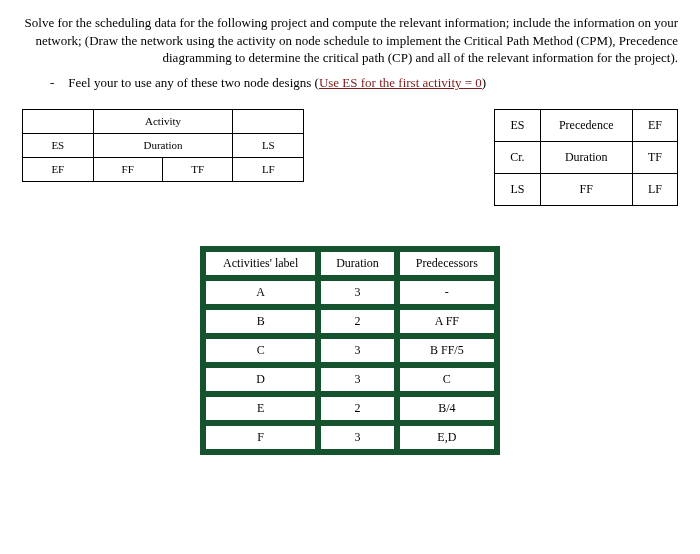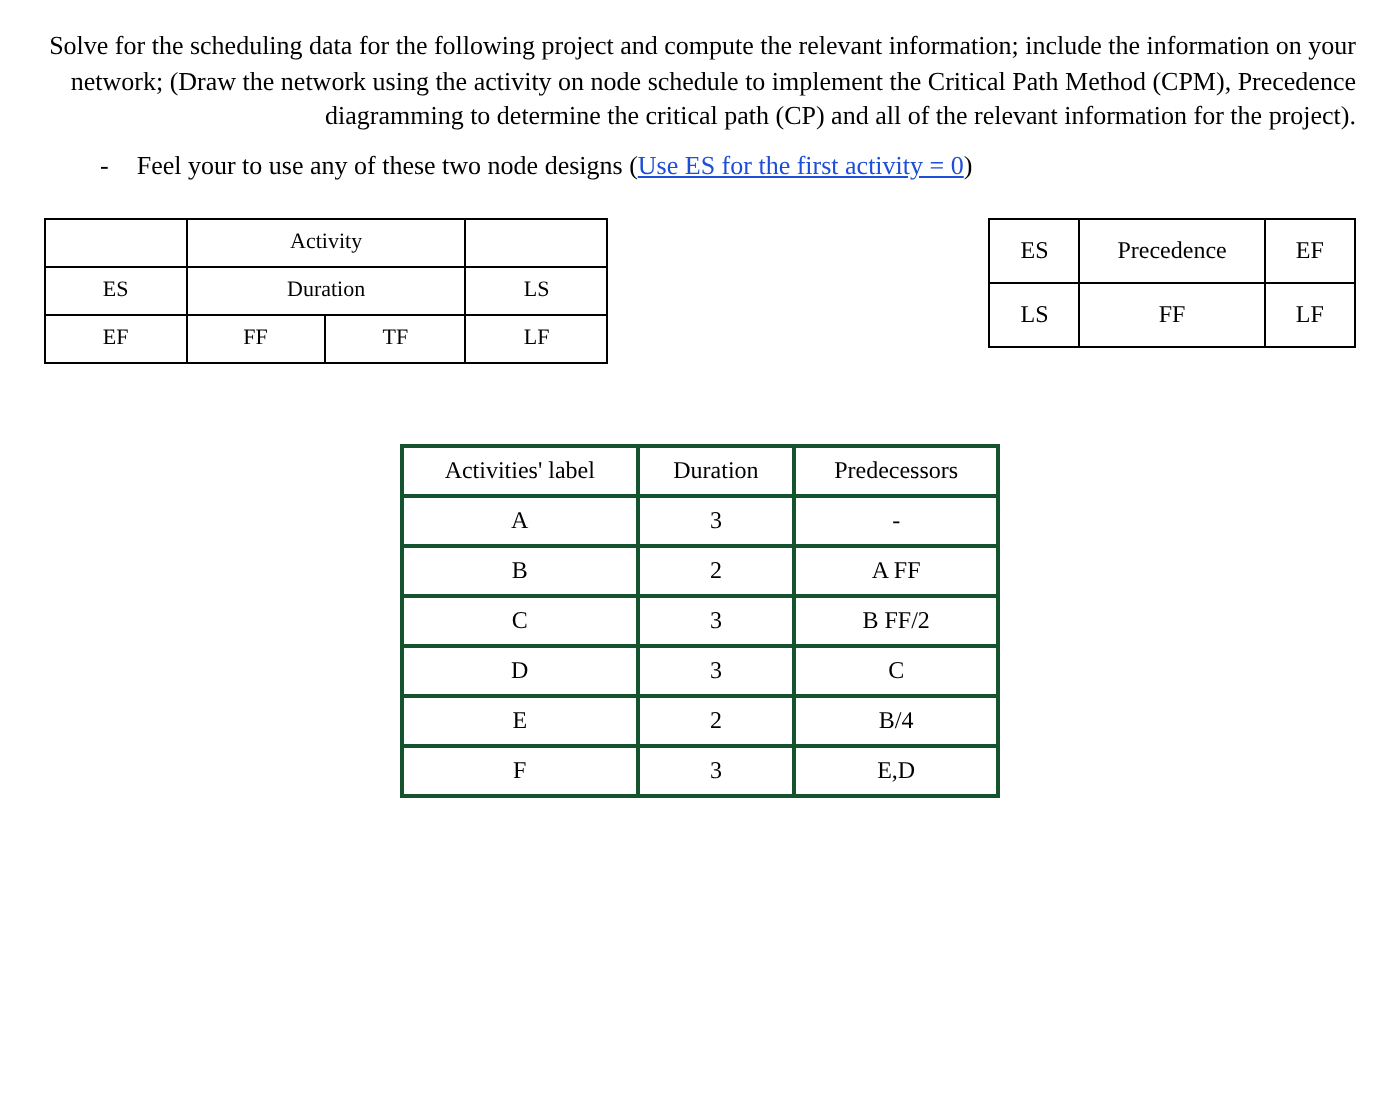--- a/index.html
+++ b/index.html
@@ -8,35 +8,35 @@
       background: #ffffff;
       width: 700px;
       height: 554px;
       padding: 14px 22px;
       color: #000;
       font-size: 13px;
     }
     .intro { line-height: 1.35; margin-bottom: 8px; text-align: right; }
     .bullet-row { display: flex; align-items: baseline; margin: 8px 0 18px 28px; }
     .dash { margin-right: 14px; }
-    .green-underline { color: #1d4ed8; text-decoration: underline; }
+    .green-underline { color: #7f1d1d; text-decoration: underline; }
     .node-designs {
       display: flex;
       gap: 190px;
       margin: 12px 0 40px 0;
       align-items: flex-start;
     }
     .node-a { border-collapse: collapse; width: 307px; }
     .node-a td { border: 1px solid #000; text-align: center; padding: 4px 8px; font-size: 11px; height: 24px; }
     .node-a .hdr { font-size: 11px; }
     .node-b { border-collapse: collapse; width: 200px; }
     .node-b td { border: 1px solid #000; text-align: center; padding: 8px 12px; font-size: 12px; height: 28px; }
     .activities-wrap { display: flex; justify-content: center; }
     .activities { border-collapse: collapse; width: 300px; }
-    .activities td, .activities th { border: 2px solid #14532d; text-align: center; padding: 4px 10px; font-size: 12px; height: 22px; }
+    .activities td, .activities th { border: 6px solid #14532d; text-align: center; padding: 4px 10px; font-size: 12px; height: 22px; }
     .activities th { font-weight: normal; }
     .act-hdr { font-weight: normal; }
   </style>
 </head>
 <body>
 
 <p class="intro">Solve for the scheduling data for the following project and compute the relevant information; include the information on your network; (Draw the network using the activity on node schedule to implement the Critical Path Method (CPM), Precedence diagramming to determine the critical path (CP) and all of the relevant information for the project).</p>
 
 <div class="bullet-row">
   <span class="dash">-</span>
@@ -68,20 +68,25 @@
     </table>
 
   <table class="node-b">
     <tbody>
         <tr>
       <td>ES</td>
       <td>Precedence</td>
       <td>EF</td>
     </tr>
     <tr>
+      <td>Cr.</td>
+      <td>Duration</td>
+      <td>TF</td>
+    </tr>
+    <tr>
       <td>LS</td>
       <td>FF</td>
       <td>LF</td>
     </tr>
   </tbody>
     </table>
 </div>
 
 <div class="activities-wrap">
   <table class="activities">
@@ -97,21 +102,21 @@
       <td>-</td>
     </tr>
     <tr>
       <td>B</td>
       <td>2</td>
       <td>A FF</td>
     </tr>
     <tr>
       <td>C</td>
       <td>3</td>
-      <td>B FF/2</td>
+      <td>B FF/5</td>
     </tr>
     <tr>
       <td>D</td>
       <td>3</td>
       <td>C</td>
     </tr>
     <tr>
       <td>E</td>
       <td>2</td>
       <td>B/4</td>

